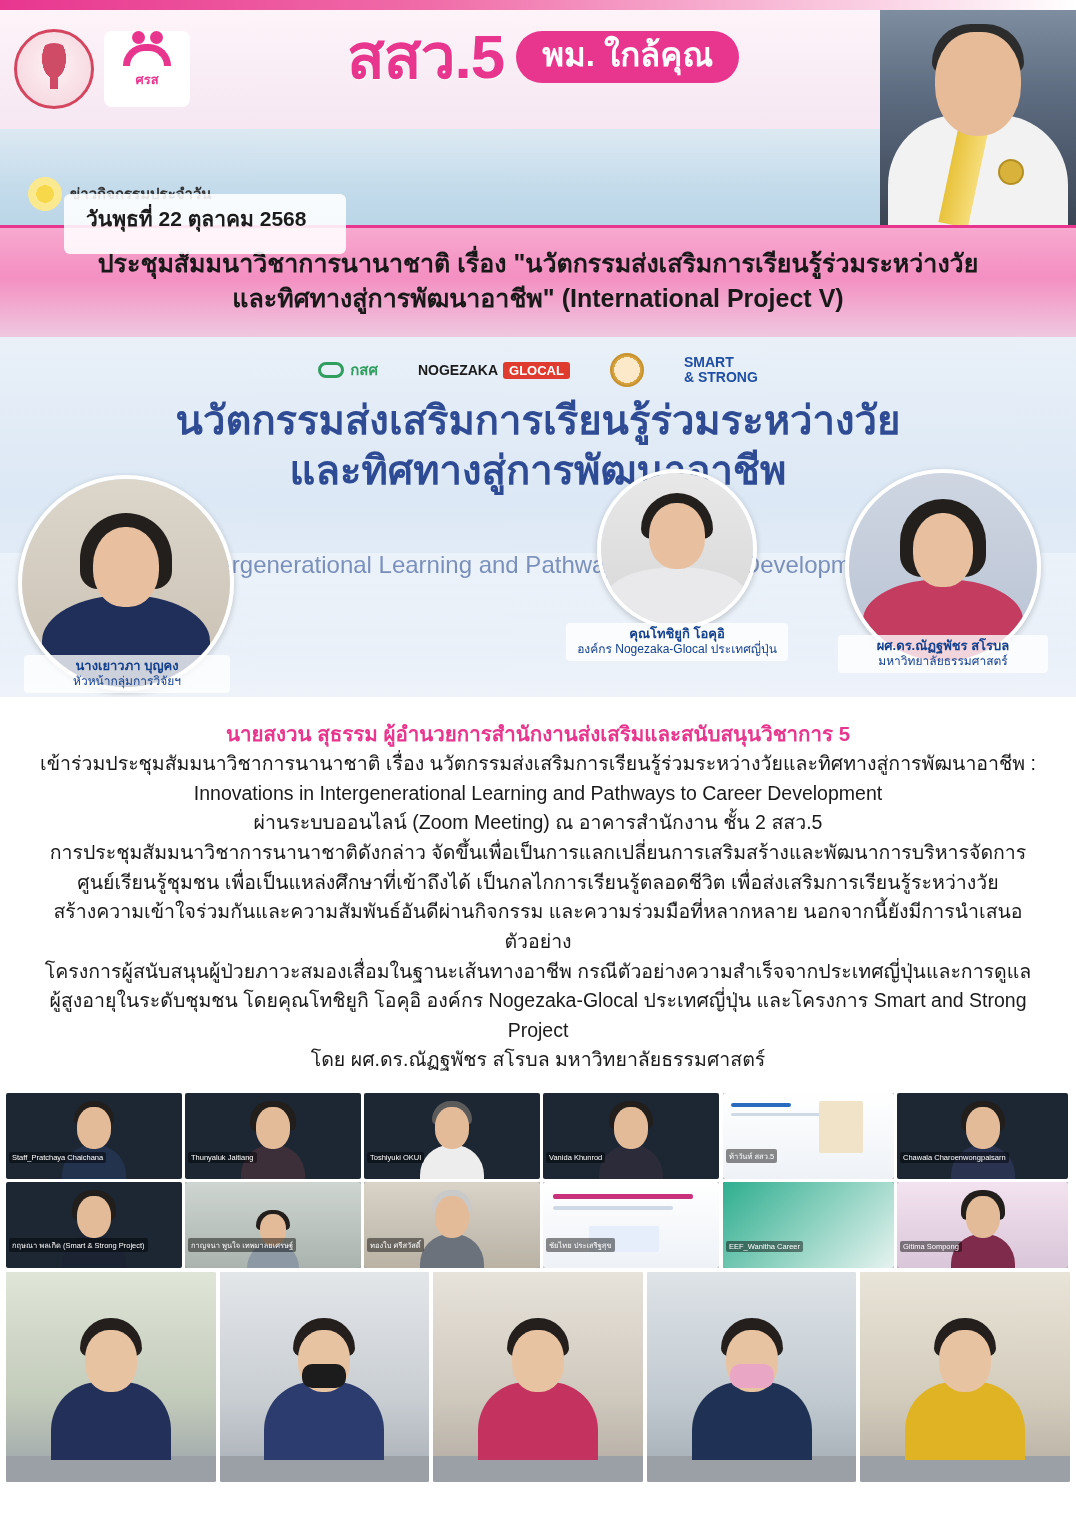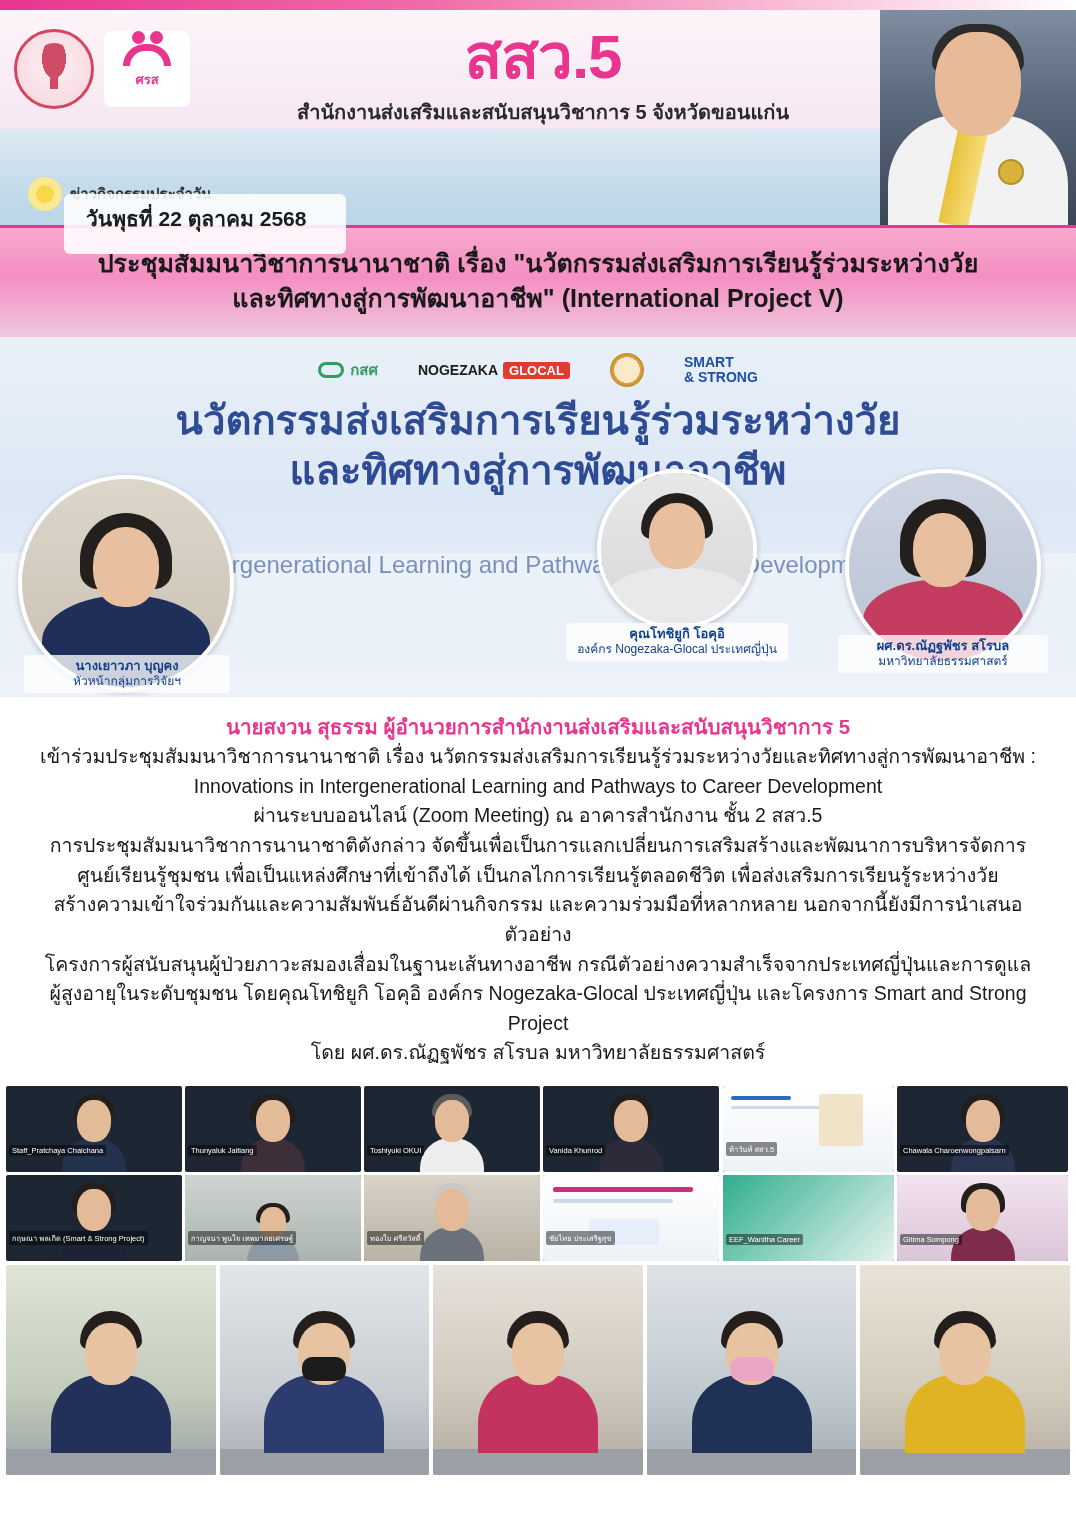--- a/index.html
+++ b/index.html
@@ -273,20 +273,21 @@
   .cap-2 { left: 566px; bottom: 36px; width: 222px; }
   .cap-3 { left: 838px; bottom: 24px; width: 210px; }
 
   
   .body-text {
     padding: 14px 22px 10px;
     text-align: center;
     font-size: 19.5px;
     line-height: 1.52;
     color: #1a1a1a;
+    margin-top: 7px;
   }
   .body-text .lead {
     color: #e8368f; font-weight: bold; font-size: 20.5px;
   }
   .body-text .hl-pink { color: #e8368f; font-weight: bold; }
   .body-text p { margin: 0; }
 
   
   .grid-zoom {
     display: flex;
@@ -388,22 +389,22 @@
             <i></i>
           </div>
         <div class="sorsor-arc"></div>
         <div class="sorsor-text">ศรส</div>
       </div>
     </div>
 
     <div class="hdr-center">
       <div class="hdr-title-row">
         <div class="hdr-main-title">สสว.5</div>
-      </div>
-      <div class="hdr-sub">สำนักงานส่งเสริมและสนับสนุนวิชาการ 5 จังหวัดขอนแก่น</div>
+        <div class="hdr-pill">พม. ใกล้คุณ</div>
+      </div>
     </div>
 
     <div class="hdr-portrait">
       <div class="portrait-body"></div>
       <div class="portrait-sash"></div>
       <div class="portrait-hair"></div>
       <div class="portrait-face"></div>
       <div class="portrait-medal"></div>
     </div>
 

